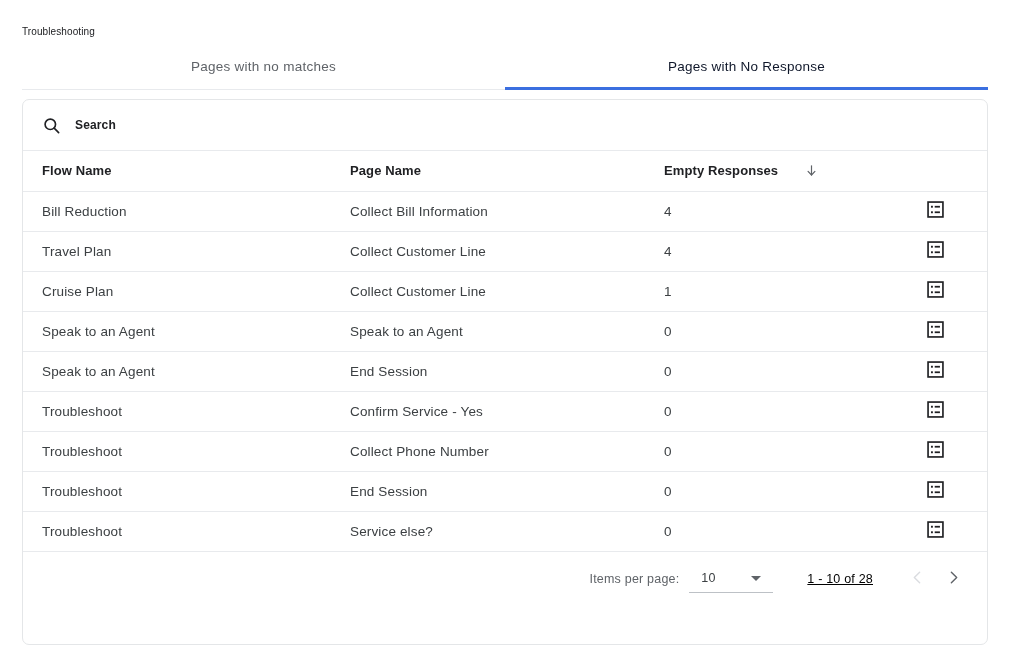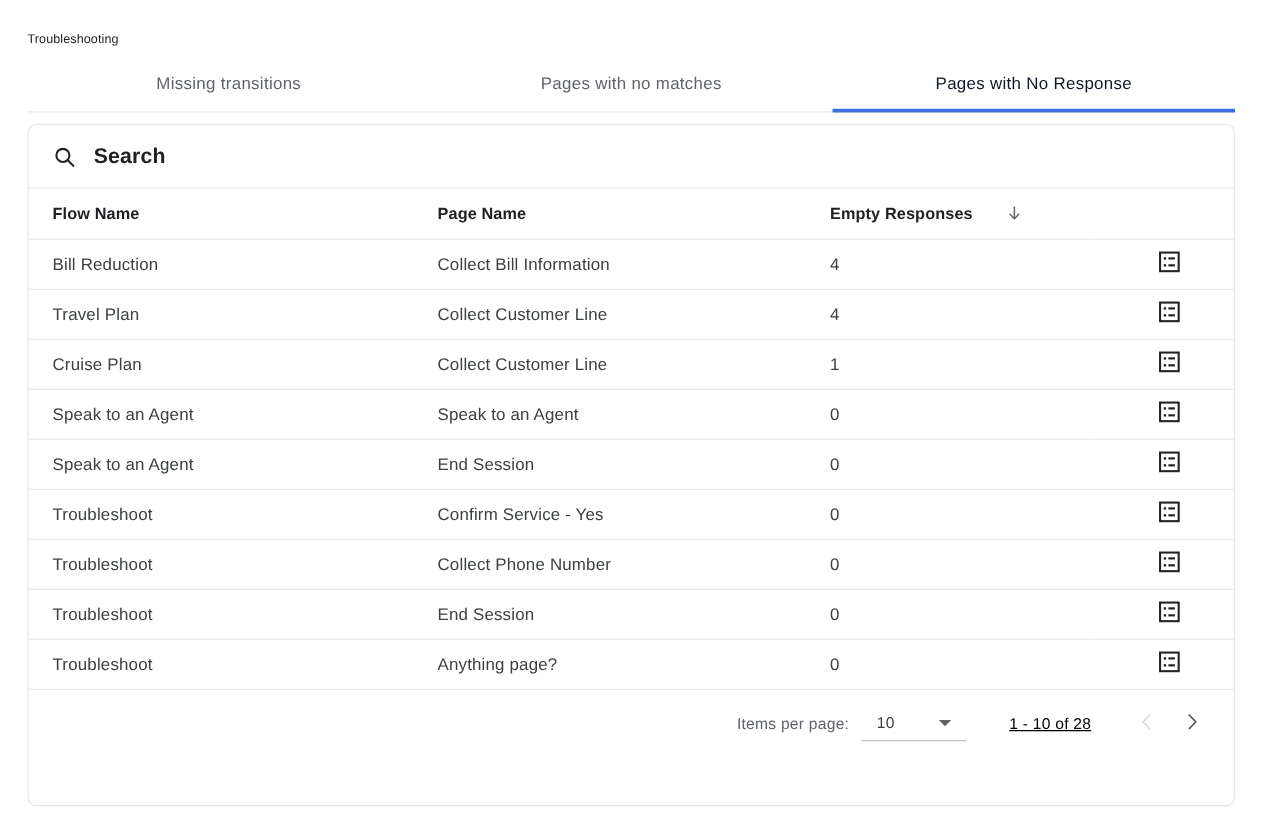--- a/index.html
+++ b/index.html
@@ -92,21 +92,21 @@
     width: 20px;
     height: 20px;
     display: inline-flex;
     align-items: center;
     justify-content: center;
     color: #202124;
     flex: 0 0 auto;
   }
   .search-label {
     margin-left: 14px;
-    font-size: 17px;
+    font-size: 12px;
     font-weight: bold;
     color: #202124;
     letter-spacing: 0.15px;
   }
 
   
   table.data-table {
     width: 100%;
     border-collapse: collapse;
     table-layout: fixed;
@@ -237,23 +237,20 @@
   .nav-btn.enabled {
     color: #5f6368;
   }
 </style>
 </head>
 <body>
 
 <div class="page-title">Troubleshooting</div>
 
 <div class="tabbar">
-  <div class="tab">
-    <span>Missing transitions</span>
-  </div>
   <div class="tab">
     <span>Pages with no matches</span>
   </div>
   <div class="tab active">
     <span>Pages with No Response</span>
     <span class="tab-indicator"></span>
   </div>
 </div>
 
 <div class="card">
@@ -421,21 +418,21 @@
               <rect x="6.3" y="7.3" width="2.4" height="2.4" fill="currentColor" stroke="none"></rect>
               <rect x="6.3" y="14.3" width="2.4" height="2.4" fill="currentColor" stroke="none"></rect>
               <rect x="11" y="7.4" width="6.6" height="2.2" fill="currentColor" stroke="none"></rect>
               <rect x="11" y="14.4" width="6.6" height="2.2" fill="currentColor" stroke="none"></rect>
             </svg>
           </button>
         </td>
       </tr>
       <tr>
         <td class="cell-pad-1">Troubleshoot</td>
-        <td class="cell-pad-2">Anything page?</td>
+        <td class="cell-pad-2">Service else?</td>
         <td class="cell-pad-3">0</td>
         <td class="action-cell">
           <button class="list-icon-btn">
             <svg width="19" height="19" viewBox="0 0 24 24" fill="none" stroke="currentColor" stroke-width="2.1">
               <rect x="2.6" y="2.6" width="18.8" height="18.8"></rect>
               <rect x="6.3" y="7.3" width="2.4" height="2.4" fill="currentColor" stroke="none"></rect>
               <rect x="6.3" y="14.3" width="2.4" height="2.4" fill="currentColor" stroke="none"></rect>
               <rect x="11" y="7.4" width="6.6" height="2.2" fill="currentColor" stroke="none"></rect>
               <rect x="11" y="14.4" width="6.6" height="2.2" fill="currentColor" stroke="none"></rect>
             </svg>

